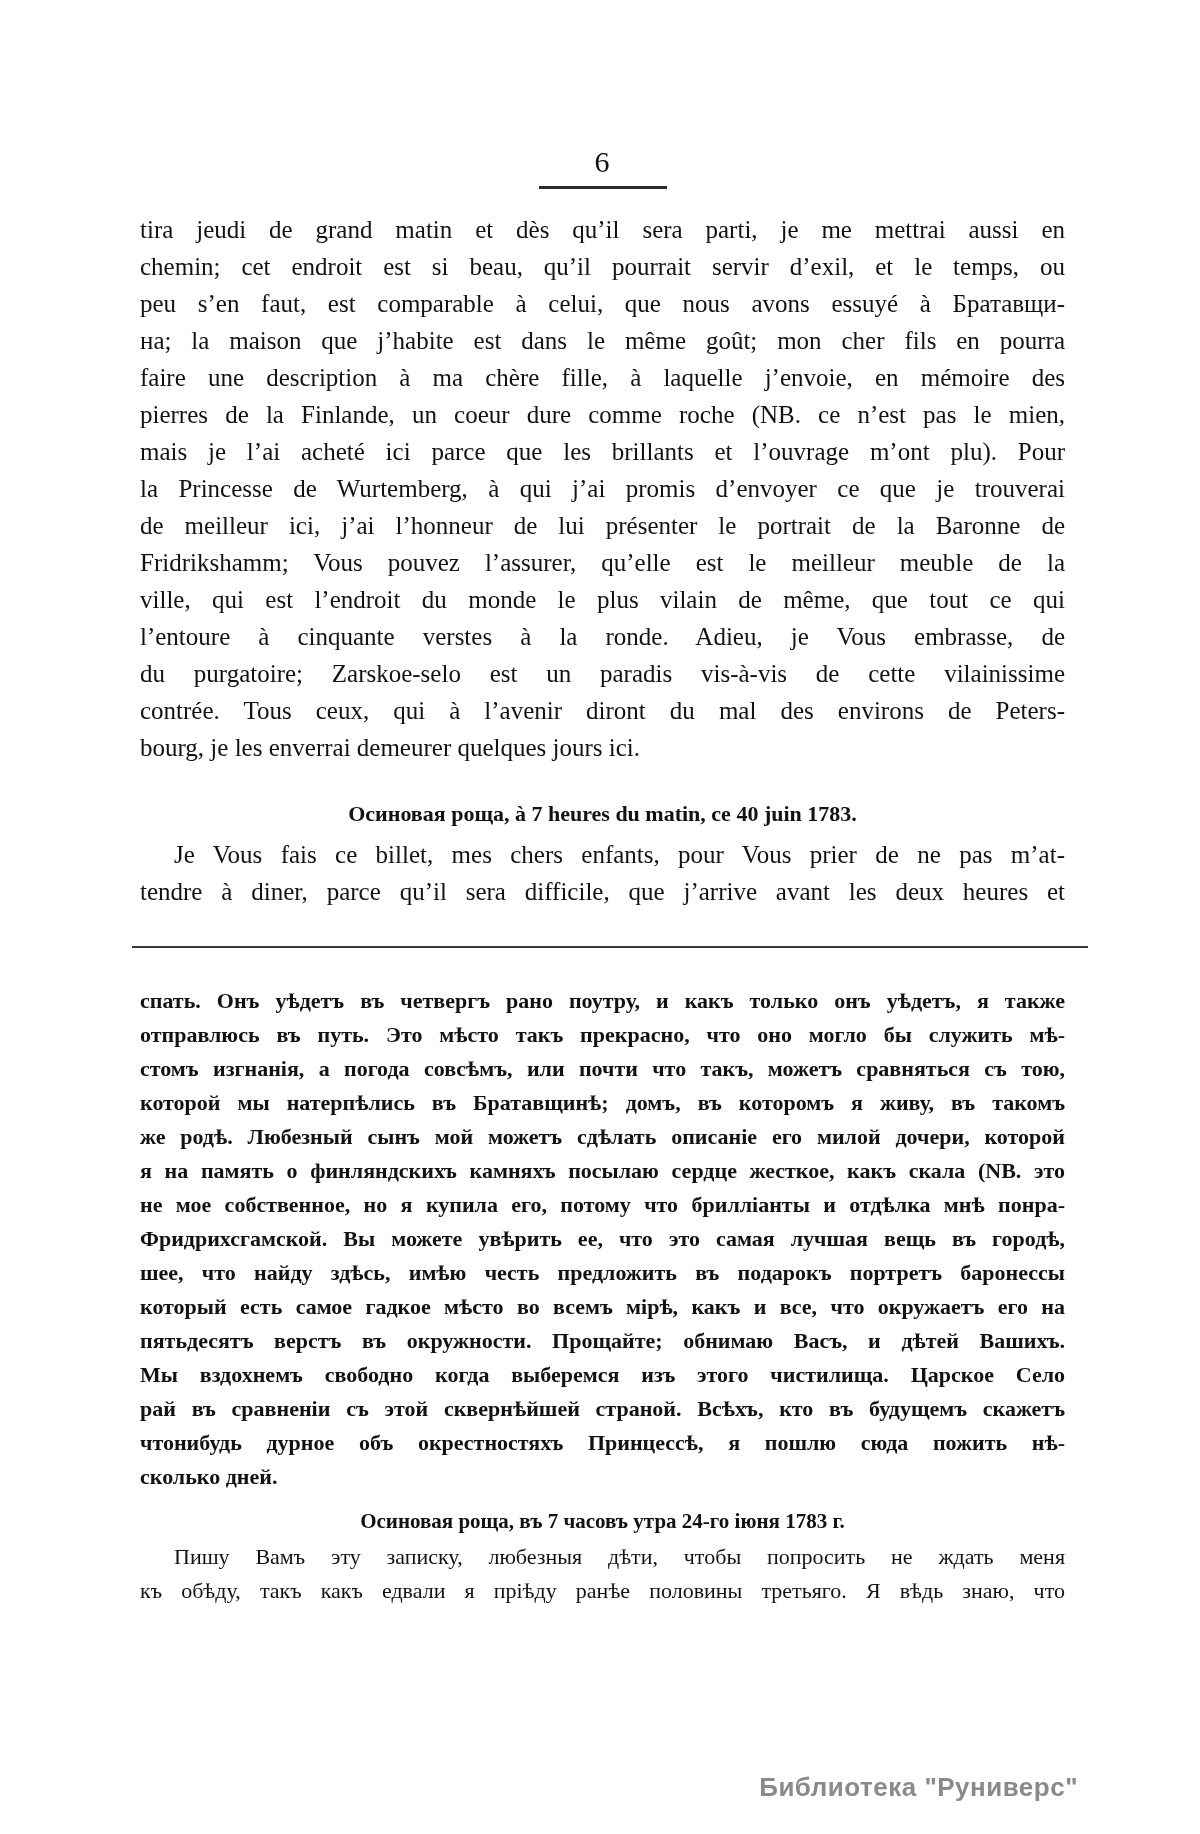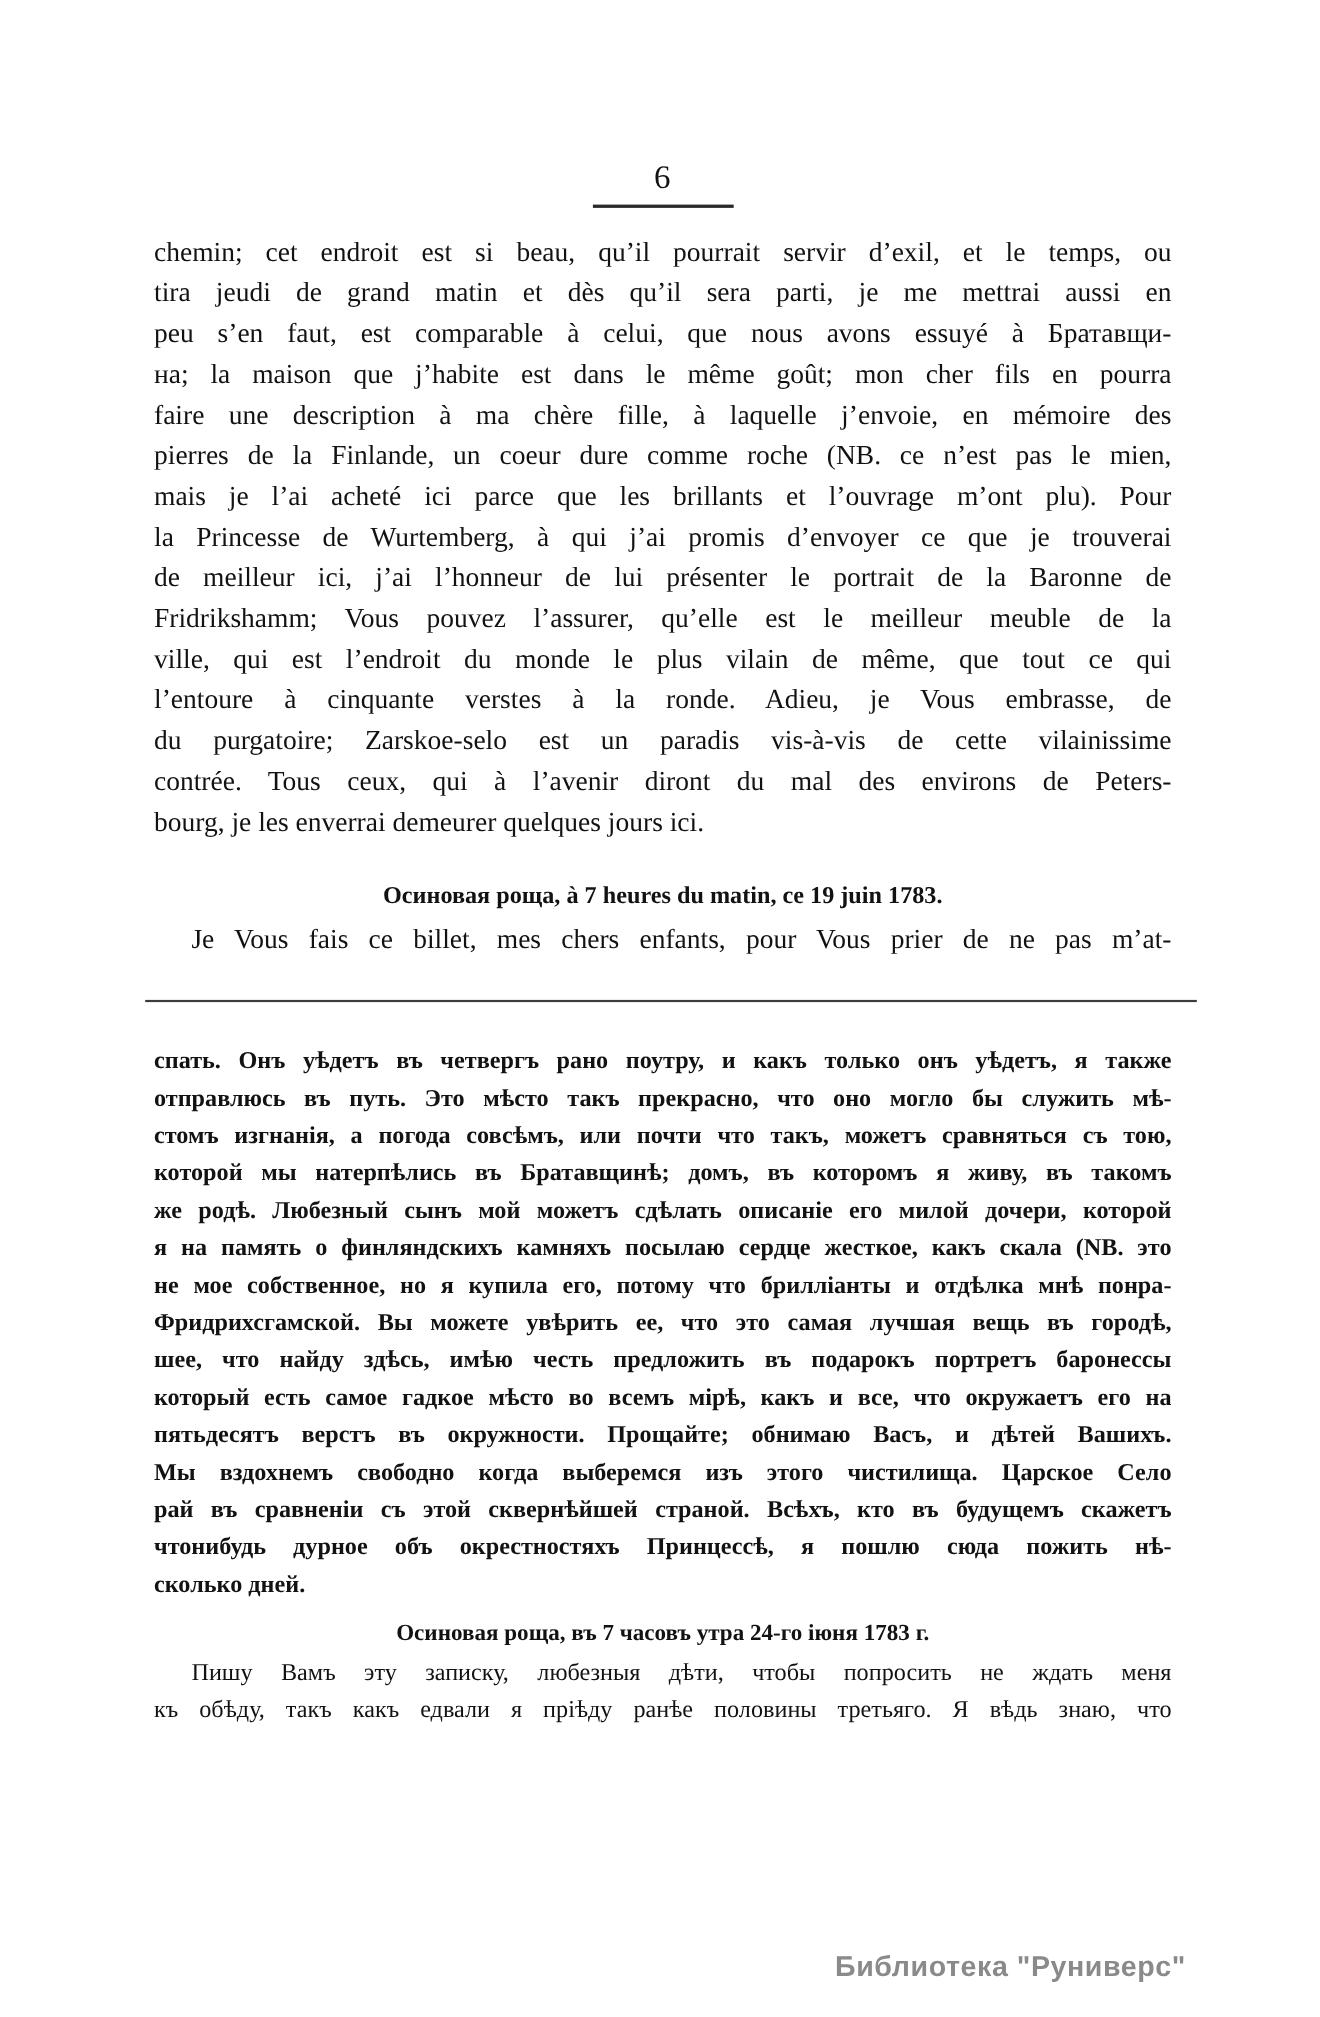--- a/index.html
+++ b/index.html
@@ -93,41 +93,42 @@
 </head>
 <body>
 
 <div class="page">
   <div class="textblock">
 
     <div class="page-number">6</div>
     <div class="pn-rule"></div>
 
     <div class="para fr-para1 fr-text">
+        <div class="tline">tira jeudi de grand matin et dès qu’il sera parti, je me mettrai aussi en</div>
         <div class="tline">chemin; cet endroit est si beau, qu’il pourrait servir d’exil, et le temps, ou</div>
-        <div class="tline">tira jeudi de grand matin et dès qu’il sera parti, je me mettrai aussi en</div>
         <div class="tline">peu s’en faut, est comparable à celui, que nous avons essuyé à Братавщи-</div>
         <div class="tline">на;  la maison que j’habite est dans le même goût; mon cher fils en pourra</div>
         <div class="tline">faire une  description à ma chère fille, à laquelle j’envoie, en mémoire des</div>
         <div class="tline">pierres de la Finlande, un coeur dure comme roche (NB. ce n’est pas le mien,</div>
         <div class="tline">mais je l’ai acheté ici parce que les brillants et l’ouvrage m’ont plu). Pour</div>
         <div class="tline">la Princesse de Wurtemberg, à qui j’ai promis d’envoyer ce que je trouverai</div>
         <div class="tline">de meilleur ici, j’ai l’honneur de lui présenter le portrait de la Baronne de</div>
         <div class="tline">Fridrikshamm; Vous pouvez l’assurer, qu’elle est le meilleur meuble de la</div>
         <div class="tline">ville, qui est l’endroit du monde le plus vilain de même, que tout ce qui</div>
         <div class="tline">l’entoure à cinquante verstes à la ronde. Adieu, je Vous embrasse, de</div>
         <div class="tline">du purgatoire; Zarskoe-selo est un paradis vis-à-vis de cette vilainissime</div>
         <div class="tline">contrée. Tous ceux, qui à l’avenir diront du mal des environs de Peters-</div>
         <div class="tline end">bourg, je les enverrai demeurer quelques jours ici.</div>
       </div>
 
-    <div class="dateline fr-dateline">Осиновая роща, à 7 heures du matin, ce 19 juin 1783.</div>
+    <div class="dateline fr-dateline">Осиновая роща, à 7 heures du matin, ce 40 juin 1783.</div>
 
     <div class="para fr-text">
         <div class="tline indent">Je Vous fais ce billet, mes chers enfants, pour Vous prier de ne pas m’at-</div>
+        <div class="tline">tendre à diner, parce qu’il sera difficile, que j’arrive avant les deux heures et</div>
       </div>
 
     <div class="section-divider"></div>
 
     <div class="para ru-para1 ru-text">
         <div class="tline">спать. Онъ уѣдетъ въ четвергъ рано поутру, и какъ только онъ уѣдетъ,  я также</div>
         <div class="tline">отправлюсь въ путь. Это мѣсто такъ прекрасно,  что оно могло бы  служить мѣ-</div>
         <div class="tline">стомъ изгнанія, а погода совсѣмъ, или почти что такъ, можетъ сравняться съ тою,</div>
         <div class="tline">которой мы натерпѣлись въ Братавщинѣ; домъ, въ которомъ  я живу,  въ такомъ</div>
         <div class="tline">же родѣ. Любезный сынъ мой можетъ сдѣлать описаніе его милой дочери, которой</div>

